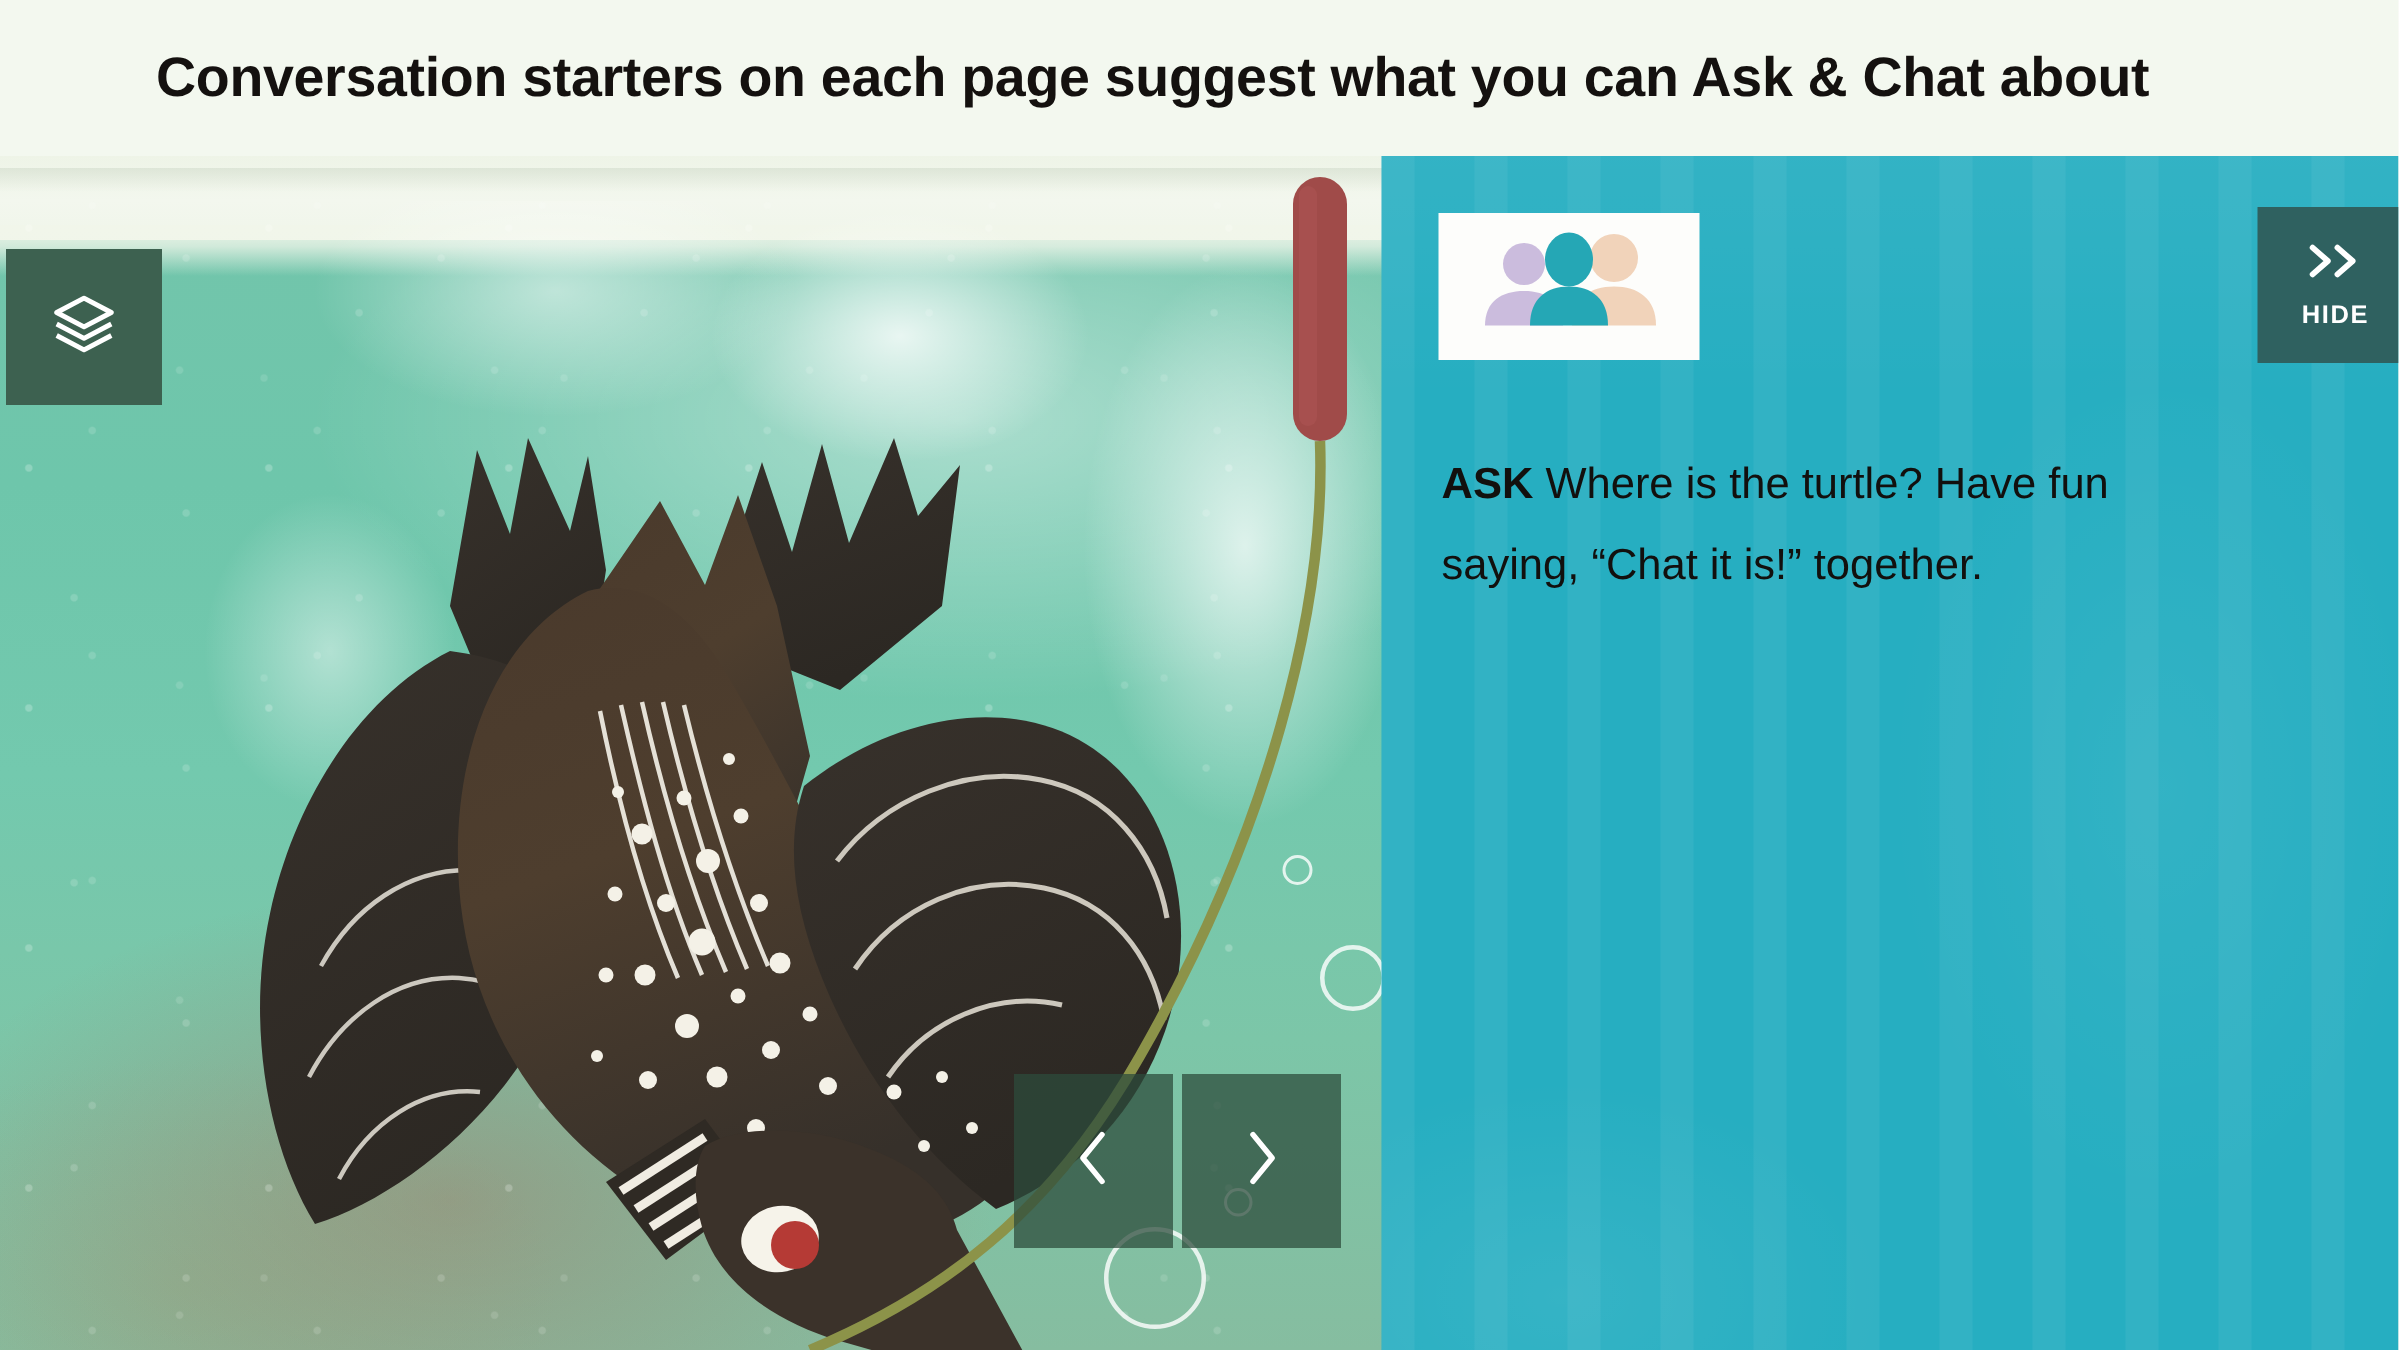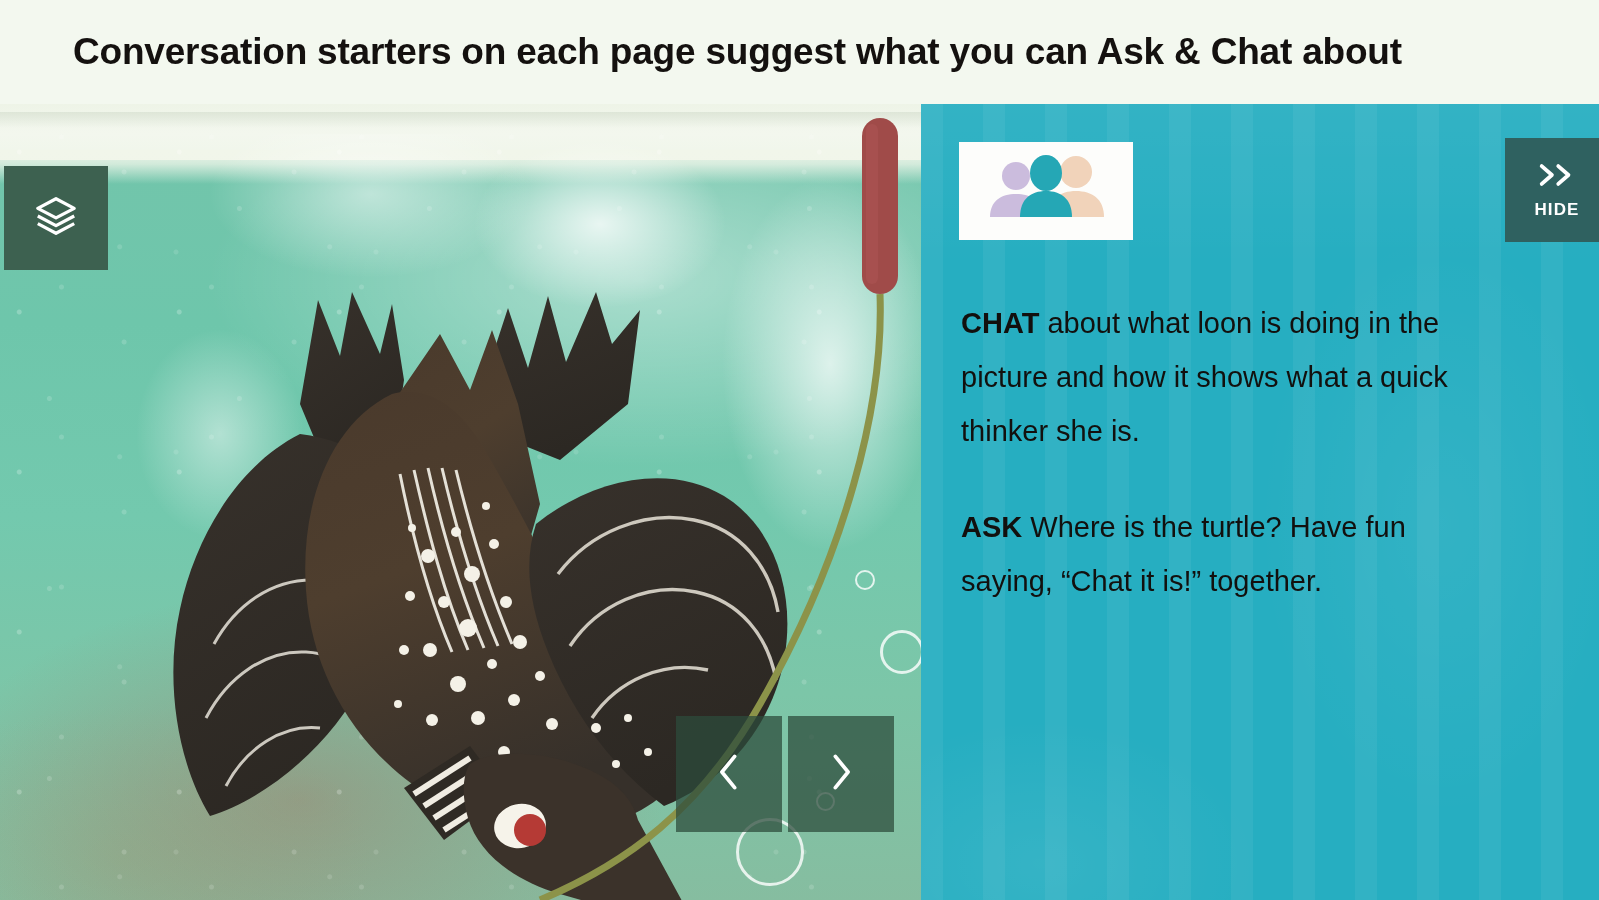--- a/index.html
+++ b/index.html
@@ -26,21 +26,21 @@
   .header {
     position: absolute;
     left: 0;
     top: 0;
     width: 1599px;
     height: 104px;
     background: #f3f8ef;
     display: flex;
     align-items: center;
     box-sizing: border-box;
-    padding-left: 73px;
+    padding-left: 104px;
   }
   .header-title {
     font-family: "Liberation Sans", sans-serif;
     font-size: 37px;
     font-weight: bold;
     color: #14110f;
     letter-spacing: -0.2px;
     white-space: nowrap;
   }
 
@@ -429,18 +429,17 @@
       <span>
         <svg width="44" height="28" viewBox="0 0 34 22" fill="none" stroke="#ffffff" stroke-width="3" stroke-linecap="round" stroke-linejoin="round">
           <polyline points="5,4 13,11 5,18"></polyline>
           <polyline points="18,4 26,11 18,18"></polyline>
         </svg>
       </span>
       <span class="hide-label">HIDE</span>
     </div>
 
     <div class="panel-body">
-      <p class="panel-para"><span class="lead">CHAT</span><span> about what loon is doing in the picture and how it shows what a quick thinker she is.</span></p>
       <p class="panel-para"><span class="lead">ASK</span><span> Where is the turtle? Have fun saying, “Chat it is!” together.</span></p>
     </div>
   </div>
 
 </div>
 
 </body></html>

